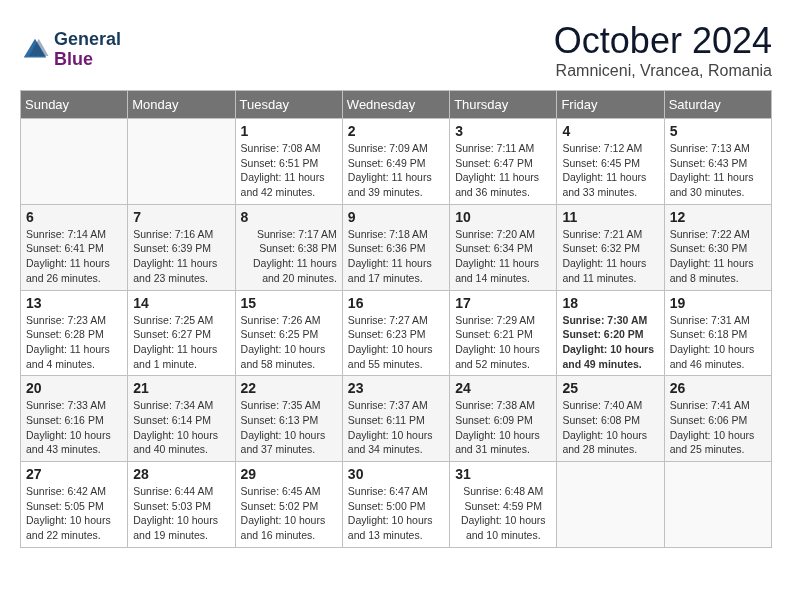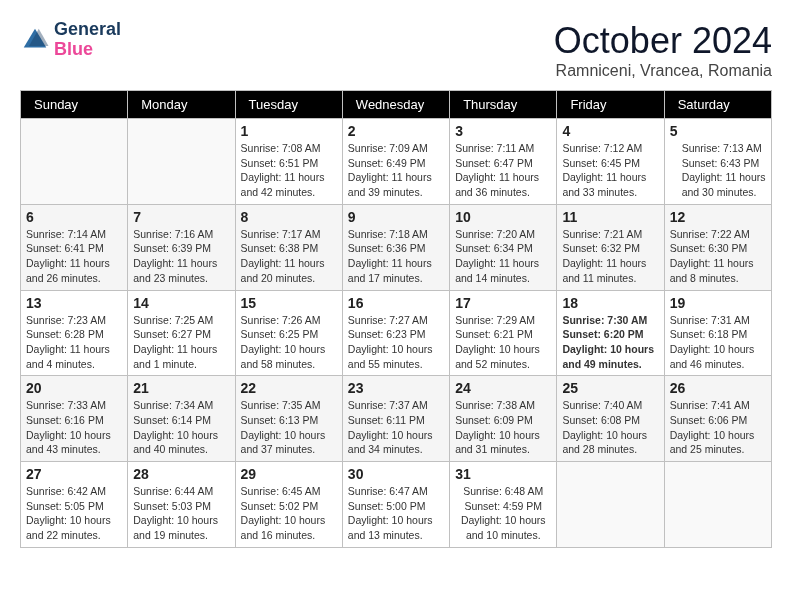--- a/index.html
+++ b/index.html
@@ -6,35 +6,35 @@
     body {
       font-family: Arial, sans-serif;
       background: #fff;
       width: 792px;
       min-height: 612px;
       padding: 20px;
     }
     .header {
       display: flex;
       justify-content: space-between;
-      align-items: flex-start;
+      align-items: center;
       margin-bottom: 10px;
     }
     .logo {
       display: flex;
       align-items: center;
       gap: 4px;
     }
     .logo-text {
       font-size: 18px;
       font-weight: bold;
       color: #1a3a5c;
       line-height: 1.1;
     }
-    .logo-blue { color: #ec4899; }
+    .logo-blue { color: #701a75; }
     .logo-icon {
       width: 30px;
       height: 30px;
     }
     .title-block {
       text-align: right;
     }
     .month-title {
       font-size: 36px;
       color: #0f172a;
@@ -43,23 +43,23 @@
     .subtitle {
       font-size: 16px;
       color: #444;
     }
     .calendar {
       width: 100%;
       border-collapse: collapse;
       font-size: 11px;
     }
     .calendar th {
-      background: #000000;
+      background: #737373;
       color: #fff;
-      padding: 6px 13px;
+      padding: 6px 4px;
       text-align: left;
       font-size: 13px;
       font-weight: normal;
       border: 1px solid #c0c0c0;
     }
     .calendar td {
       border: 1px solid #c0c0c0;
       vertical-align: top;
       padding: 4px 5px;
       width: 107px;
@@ -142,41 +142,41 @@
 Daylight: 11 hours and 36 minutes.</div>
         </td>
         <td>
           <span class="day-num">4</span>
           <div class="day-info" style="white-space: pre-line;">Sunrise: 7:12 AM
 Sunset: 6:45 PM
 Daylight: 11 hours and 33 minutes.</div>
         </td>
         <td>
           <span class="day-num">5</span>
-          <div class="day-info" style="white-space: pre-line; margin-left: 12px;">Sunrise: 7:13 AM
+          <div class="day-info" style="white-space: pre-line;">Sunrise: 7:13 AM
 Sunset: 6:43 PM
 Daylight: 11 hours and 30 minutes.</div>
         </td>
       </tr>
       <tr>
         <td>
           <span class="day-num">6</span>
           <div class="day-info" style="white-space: pre-line;">Sunrise: 7:14 AM
 Sunset: 6:41 PM
 Daylight: 11 hours and 26 minutes.</div>
         </td>
         <td>
           <span class="day-num">7</span>
           <div class="day-info" style="white-space: pre-line;">Sunrise: 7:16 AM
 Sunset: 6:39 PM
 Daylight: 11 hours and 23 minutes.</div>
         </td>
         <td>
           <span class="day-num">8</span>
-          <div class="day-info" style="white-space: pre-line;">Sunrise: 7:17 AM
+          <div class="day-info" style="white-space: pre-line; text-align: right;">Sunrise: 7:17 AM
 Sunset: 6:38 PM
 Daylight: 11 hours and 20 minutes.</div>
         </td>
         <td>
           <span class="day-num">9</span>
           <div class="day-info" style="white-space: pre-line;">Sunrise: 7:18 AM
 Sunset: 6:36 PM
 Daylight: 11 hours and 17 minutes.</div>
         </td>
         <td>

